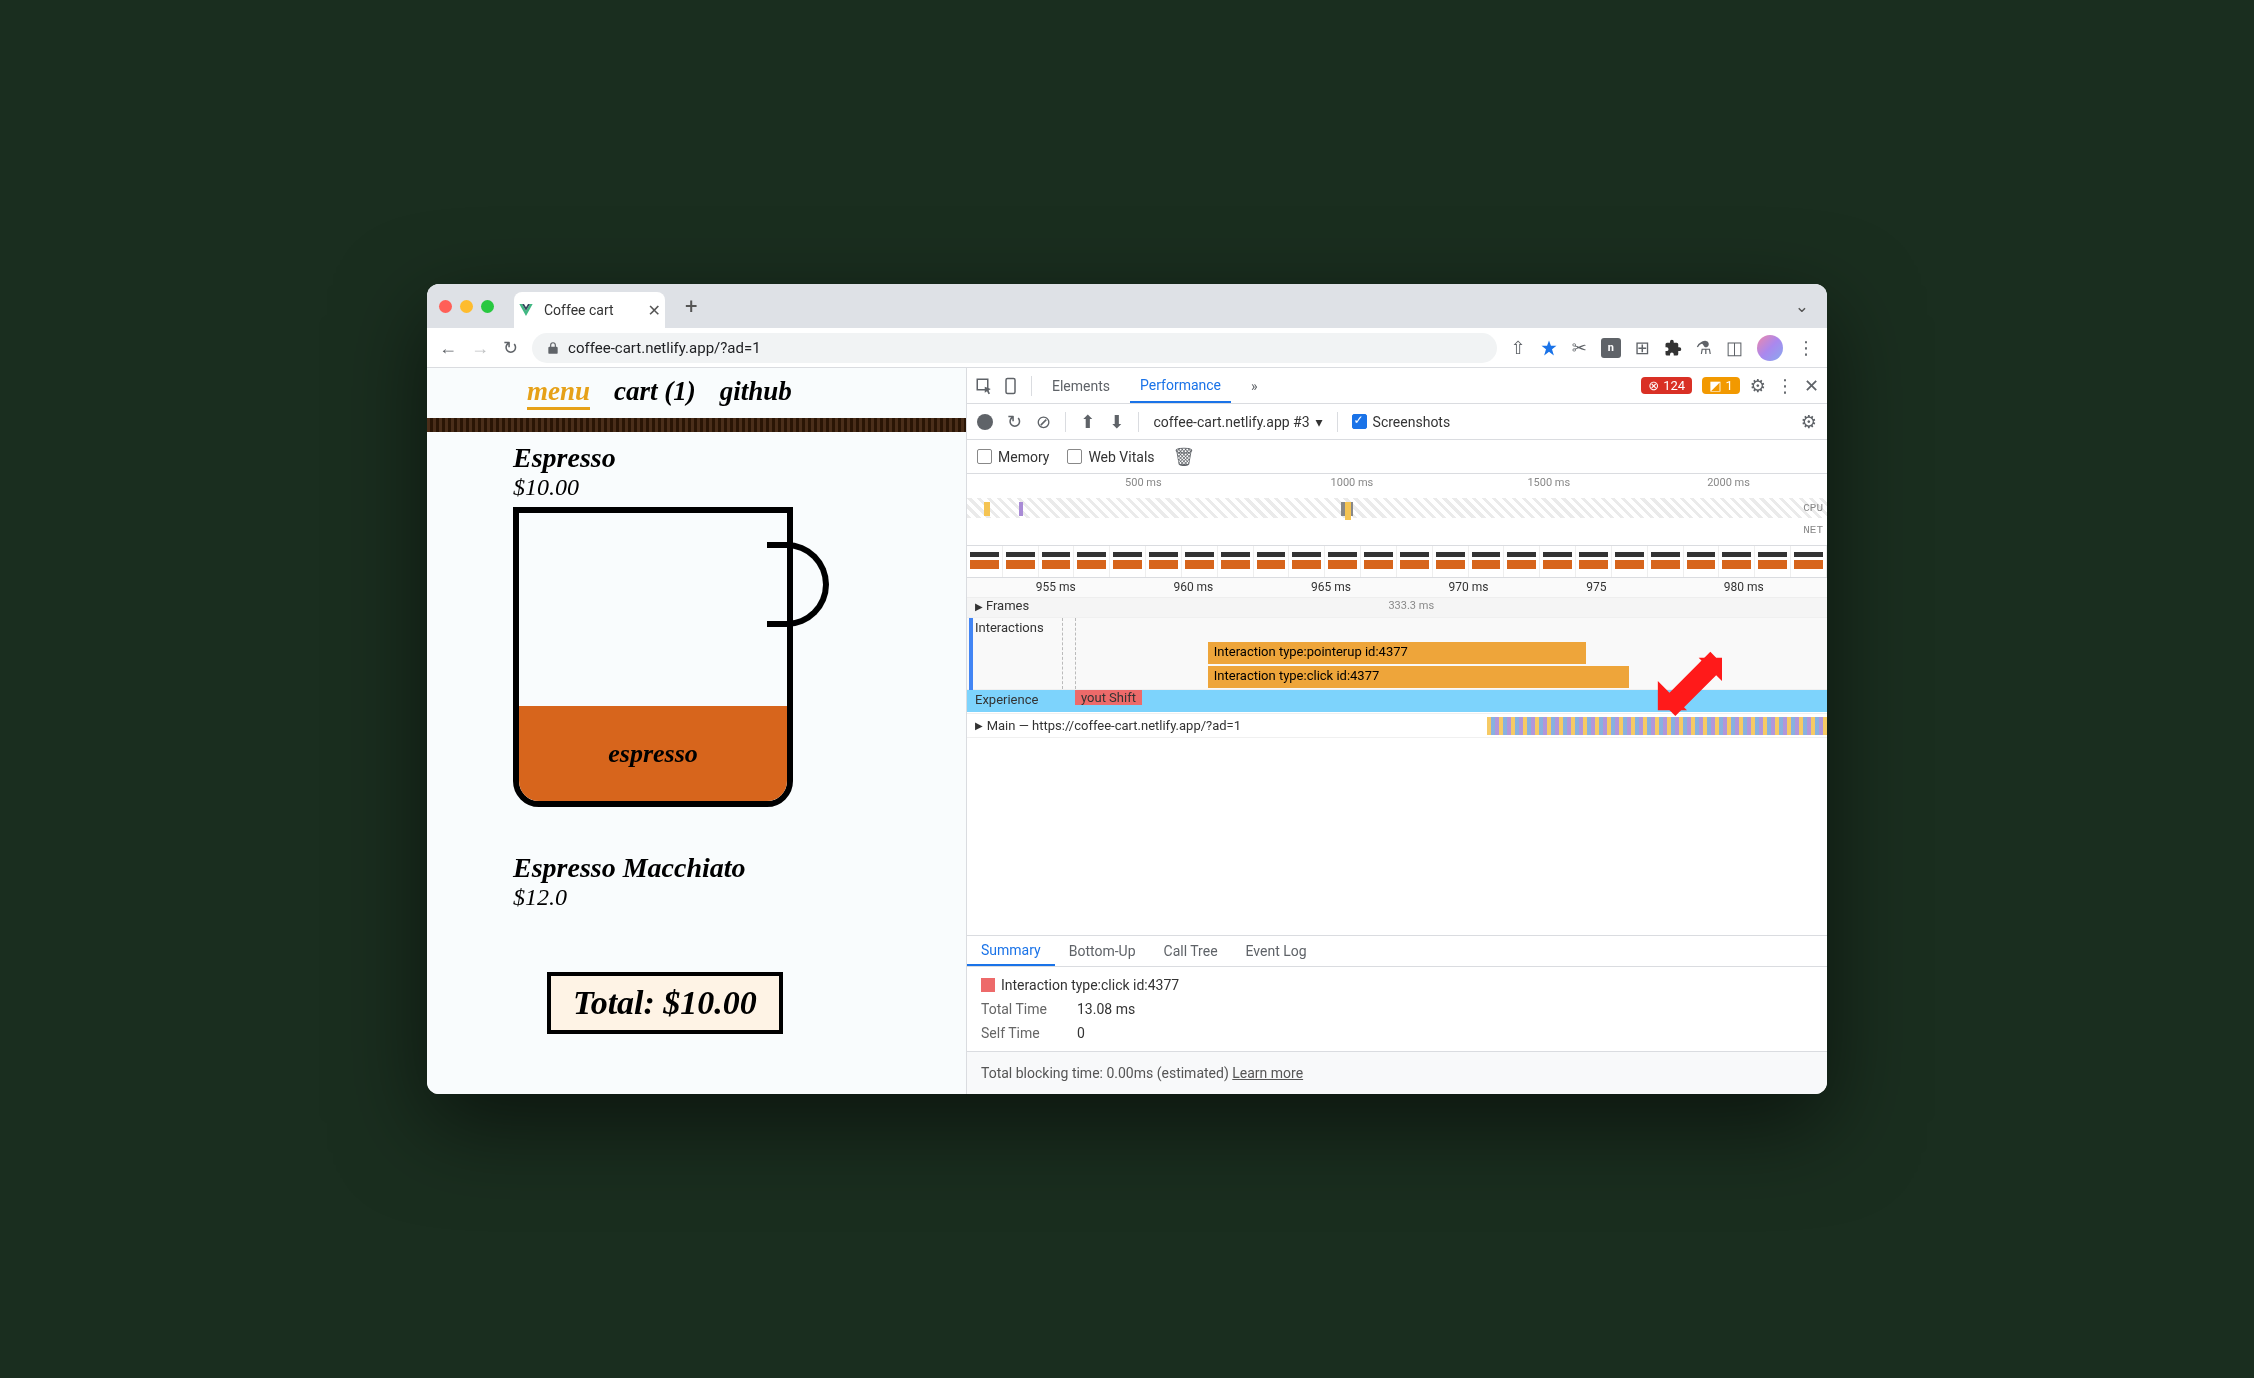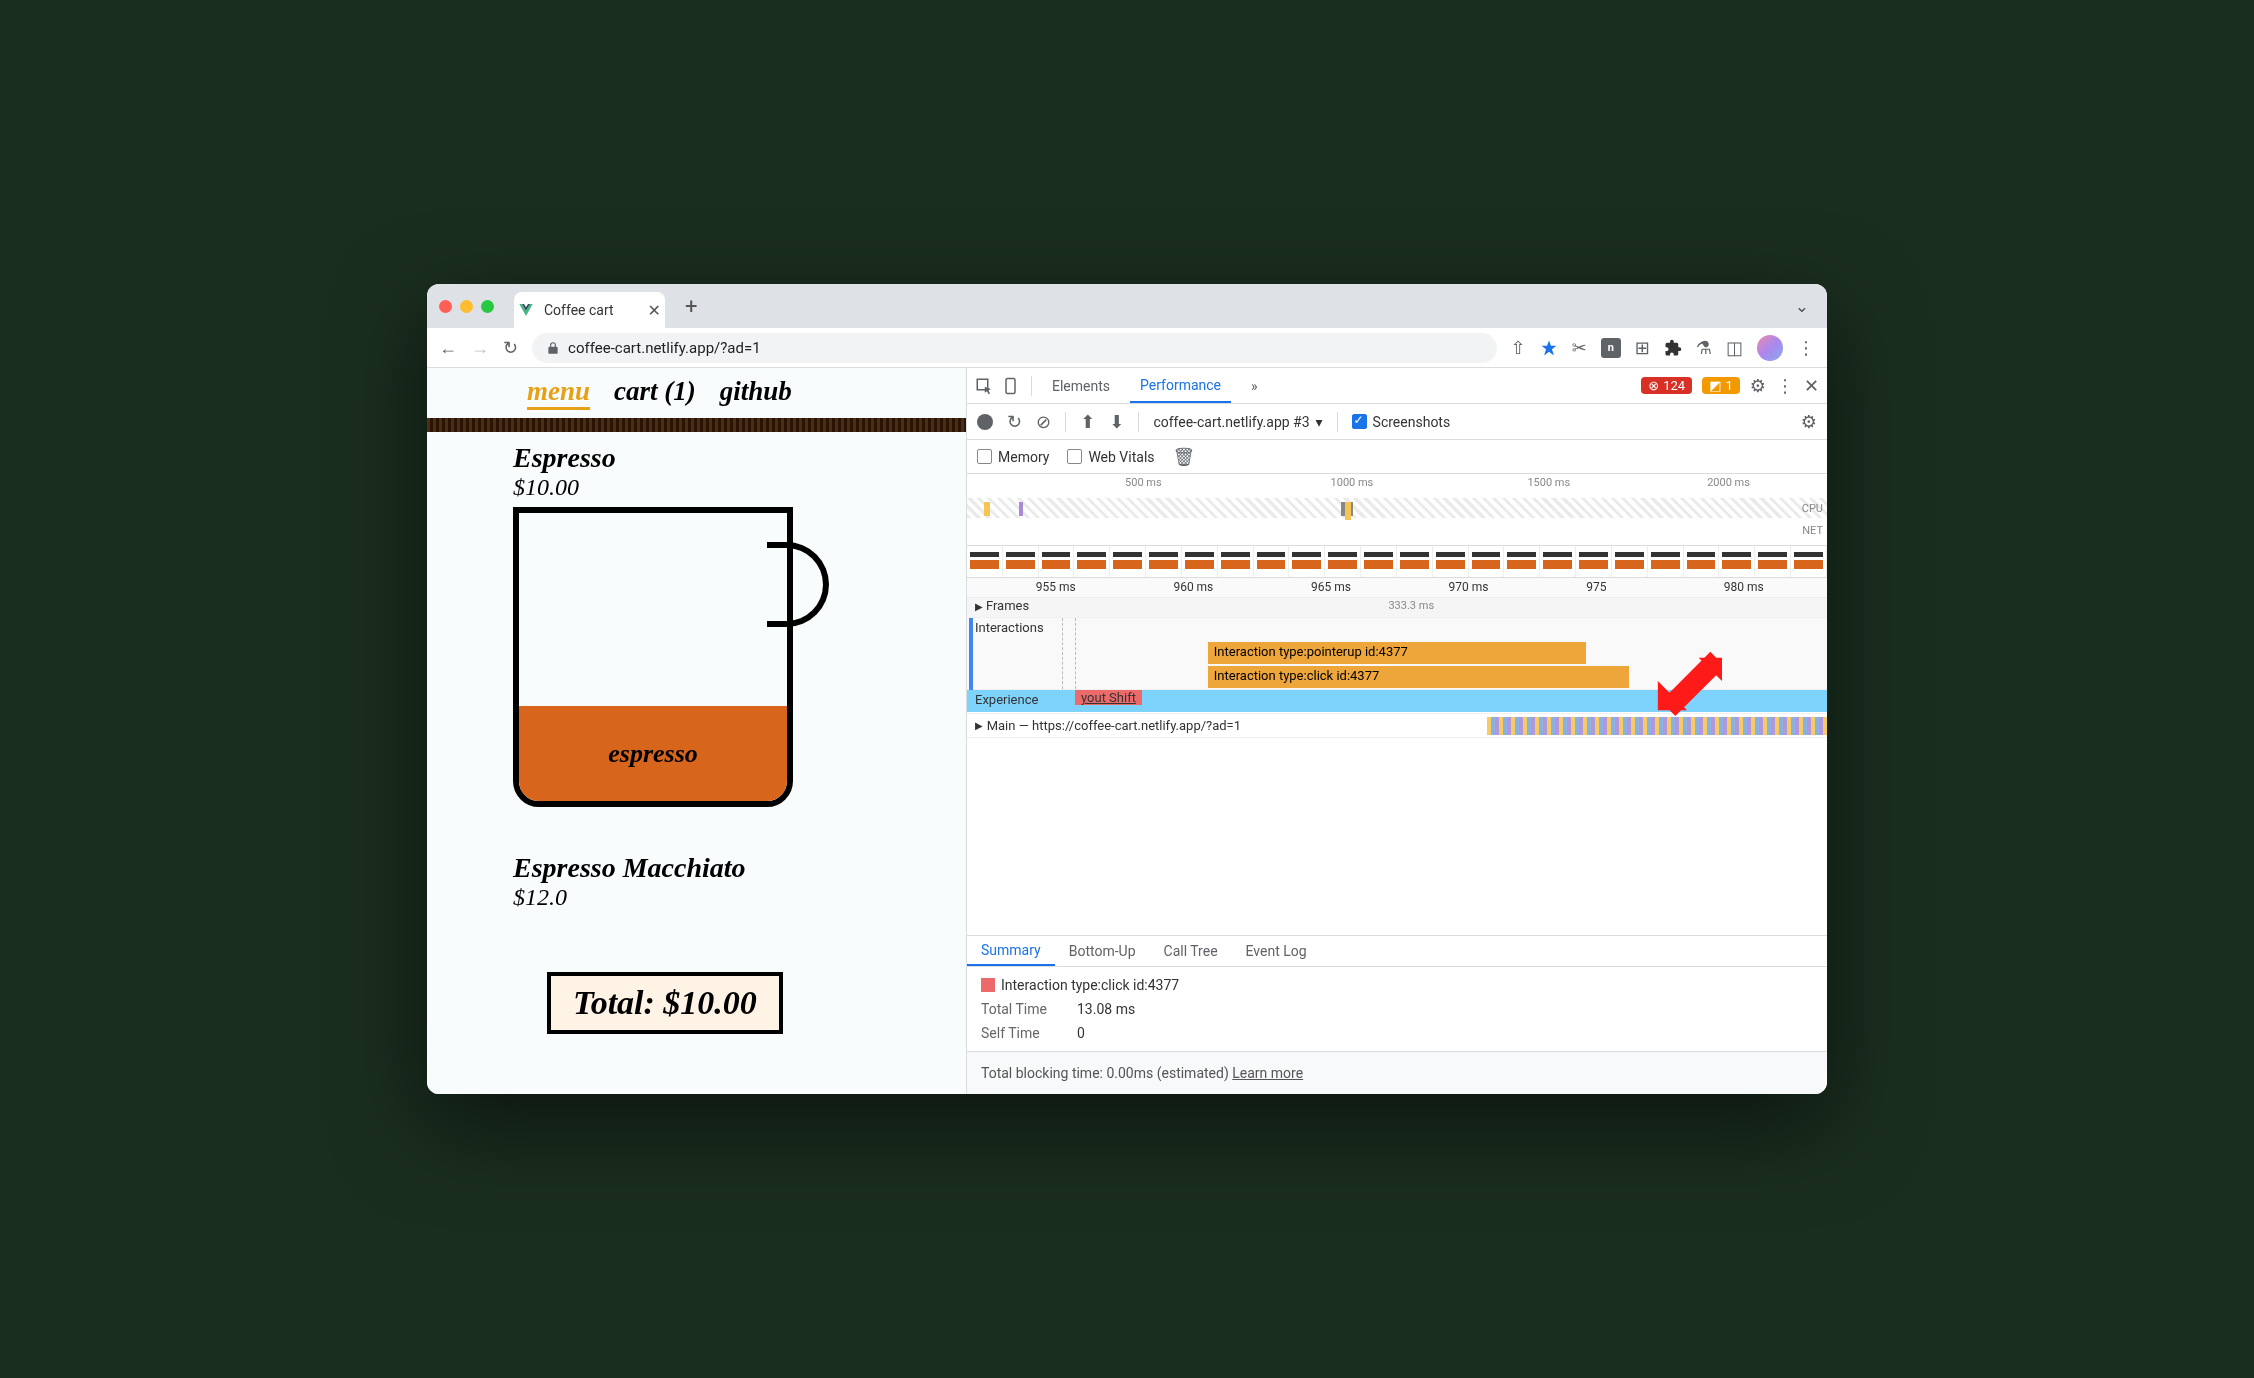--- a/index.html
+++ b/index.html
@@ -46,40 +46,40 @@
 .dt-toolbar { display: flex; align-items: center; height: 36px; border-bottom: 1px solid #dadce0; padding: 0 10px; gap: 14px; }
 .circle-btn { width: 16px; height: 16px; border-radius: 50%; background: #5f6368; }
 .dt-select { display: flex; align-items: center; gap: 6px; color: #333; }
 .dt-toolbar2 { display: flex; align-items: center; height: 34px; border-bottom: 1px solid #dadce0; padding: 0 10px; gap: 18px; }
 .chk { width: 15px; height: 15px; border: 1.5px solid #888; border-radius: 2px; }
 .chk.on { background: #1a73e8; border-color: #1a73e8; position: relative; }
 .chk.on::after { content: "✓"; color: #fff; font-size: 12px; position: absolute; top: -2px; left: 1px; }
 .overview { height: 72px; border-bottom: 1px solid #dadce0; position: relative; background: #fff; }
 .ov-ticks { position: absolute; top: 2px; left: 4px; right: 0; height: 14px; font-size: 11px; color: #888; }
 .ov-tick { position: absolute; }
-.ov-labels { position: absolute; right: 4px; font-size: 11px; color: #888; }
+.ov-labels { position: absolute; right: 4px; font-size: 11px; color: #888; font-family: Liberation Mono, monospace; }
 .ov-cpu { top: 28px; } .ov-net { top: 50px; }
 .hatch { position: absolute; top: 24px; left: 0; right: 0; height: 20px; background: repeating-linear-gradient(45deg, #ccc 0 3px, transparent 3px 7px); opacity: 0.4; }
 .peaks { position: absolute; top: 28px; height: 14px; }
 .filmstrip { height: 32px; display: flex; border-bottom: 1px solid #dadce0; background: #fff; }
 .thumb { flex: 1; border-right: 1px solid #eee; position: relative; }
 .thumb::before { content: ""; position: absolute; top: 6px; left: 3px; right: 3px; height: 5px; background: #333; }
 .thumb::after { content: ""; position: absolute; top: 14px; left: 3px; right: 3px; height: 9px; background: #d7651c; }
 .timeline { position: relative; flex: 1; background: #fff; overflow: hidden; }
 .tl-ruler { height: 20px; position: relative; font-size: 12px; color: #333; background: #fafafa; border-bottom: 1px solid #eee; }
 .tl-tick { position: absolute; top: 2px; }
 .tl-row { position: relative; border-bottom: 1px solid #f0f0f0; }
 .tl-row-lbl { position: absolute; left: 8px; top: 2px; font-size: 13px; color: #333; z-index: 3; }
 .tl-frames { height: 20px; background: #f5f5f5; }
 .tl-frame-lbl { position: absolute; left: 49%; top: 1px; font-size: 11px; color: #888; }
 .tl-inter { height: 72px; background: #f9f9f9; }
 .inter-bar { position: absolute; height: 22px; background: #eea53a; font-size: 13px; color: #000; padding: 2px 6px; white-space: nowrap; overflow: hidden; }
 .tl-exp { height: 24px; position: relative; }
 .exp-bar { position: absolute; left: 0; right: 0; height: 22px; background: #7dd3fc; padding: 2px 8px; font-size: 13px; }
-.exp-layout { position: absolute; left: 108px; font-size: 13px; background: #ed6a6a; padding: 0 6px; text-decoration: underline; }
+.exp-layout { position: absolute; left: 108px; font-size: 13px; background: #ed6a6a; padding: 0 6px; }
 .tl-main { height: 24px; position: relative; padding-left: 8px; display: flex; align-items: center; gap: 4px; font-size: 13px; }
 .main-tasks { position: absolute; right: 0; width: 340px; height: 18px; background: repeating-linear-gradient(90deg,#f5c453 0 4px,#7aa9dd 4px 8px,#a98bd6 8px 12px); opacity: 0.9; }
 .tri { font-size: 10px; }
 .arrow-anno { position: absolute; right: 105px; top: 28px; width: 70px; height: 70px; z-index: 10; }
 .dt-bottom-tabs { display: flex; border-top: 1px solid #dadce0; border-bottom: 1px solid #dadce0; height: 32px; align-items: center; }
 .dt-bt { padding: 6px 14px; font-size: 14px; color: #5f6368; cursor: pointer; }
 .dt-bt.act { color: #1a73e8; border-bottom: 2px solid #1a73e8; }
 .summary { padding: 10px 14px; font-size: 14px; color: #333; }
 .sum-swatch { display: inline-block; width: 14px; height: 14px; background: #ed6a6a; vertical-align: -2px; margin-right: 6px; }
 .sum-row { display: flex; gap: 18px; margin-top: 8px; }

